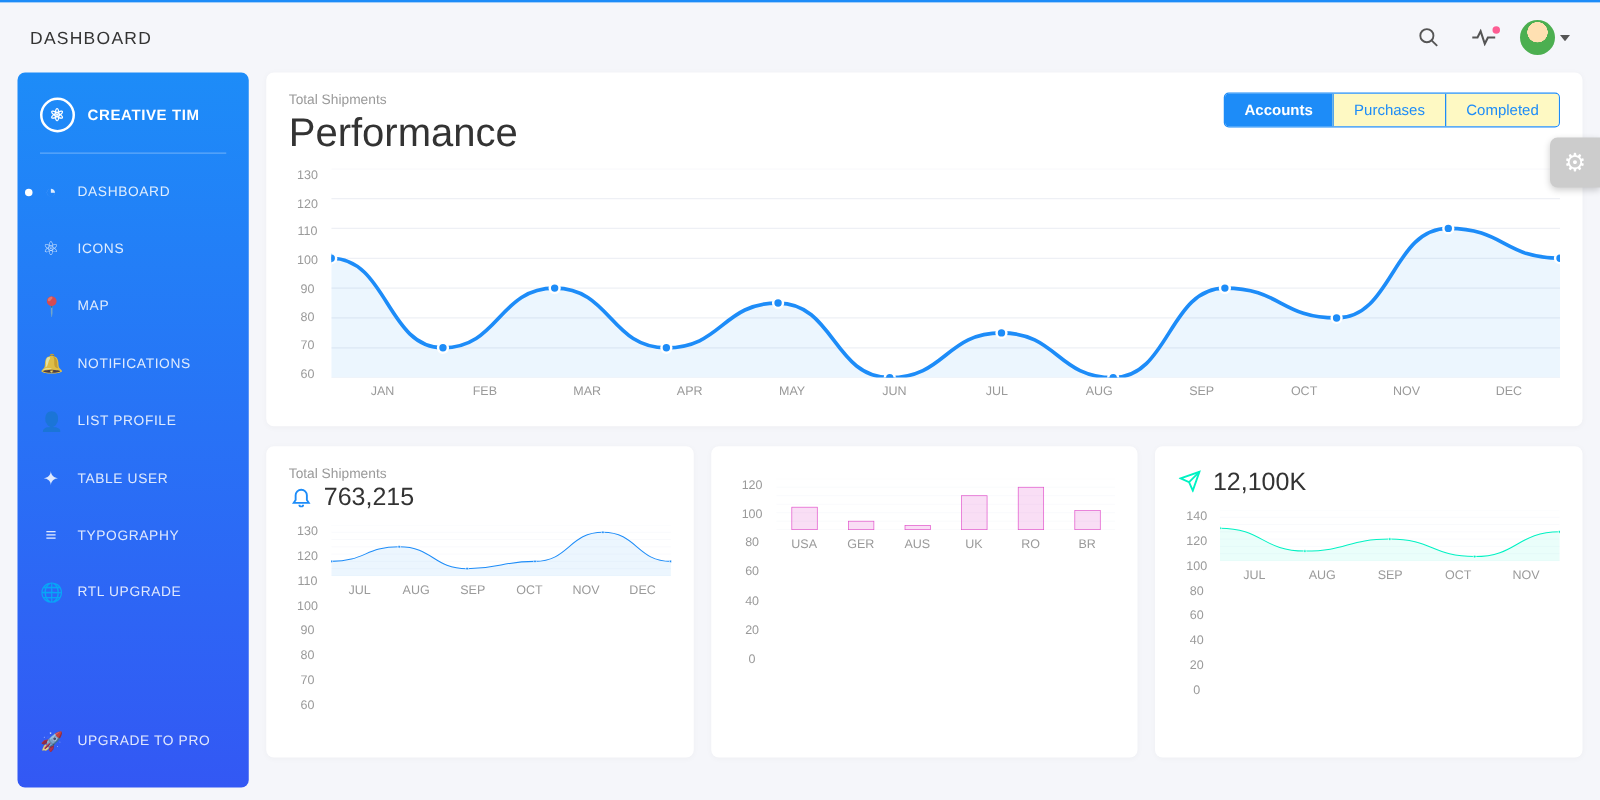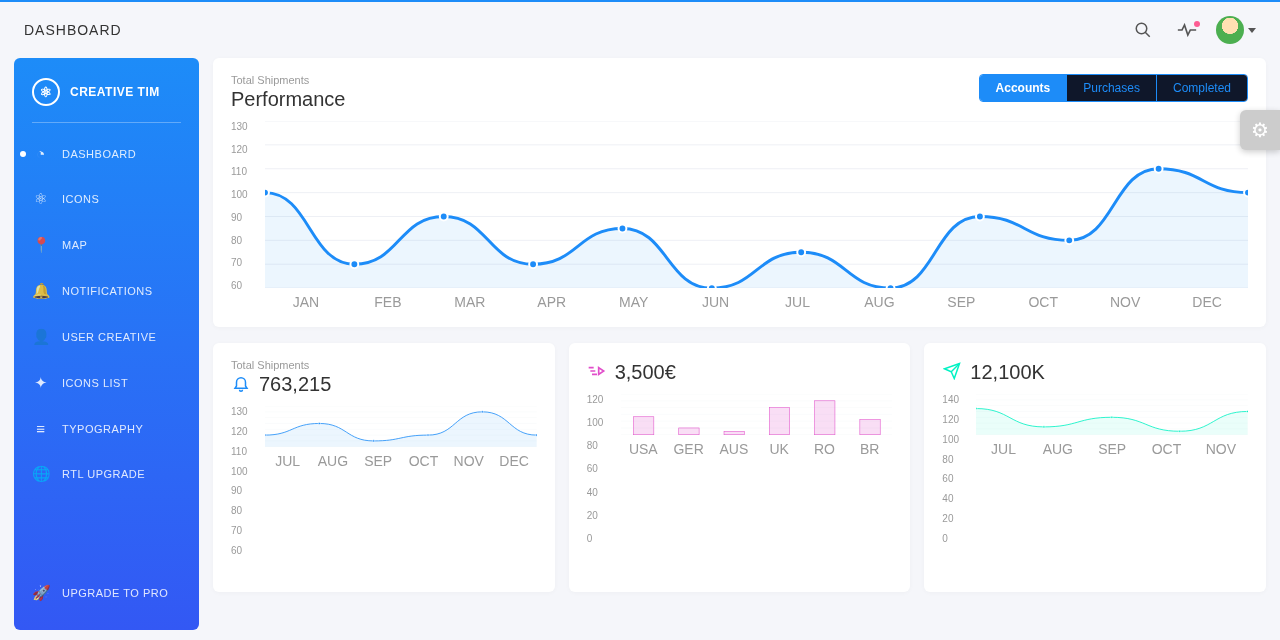--- a/index.html
+++ b/index.html
@@ -75,46 +75,46 @@
   
   .main { flex:1; display:flex; flex-direction:column; gap:16px; min-width:0;}
   .card {
     background: var(--card);
     border-radius:6px;
     padding: 16px 18px;
     box-shadow: 0 1px 5px rgba(0,0,0,.03);
   }
   .card-head { display:flex; align-items:flex-start; }
   .subtitle { font-size:11px; color:var(--text-light); }
-  .big-title { font-size:20px; font-weight:300; color:#333; margin-top:2px;}
+  .big-title { font-size:32px; font-weight:300; color:#333; margin-top:2px;}
   .val-row { display:flex; gap:8px; margin-top:2px; }
   .val { font-size:20px; color:#333; }
   .val-ico { width:20px; height:20px; display:flex; align-items:center; justify-content:center;}
   
   .tab-group {
     margin-left:auto;
     display:flex;
     border:1px solid var(--blue);
     border-radius:4px;
     overflow:hidden;
     font-size:12px;
     align-items:center;
   }
   .tab {
-    padding:6px 16px; color:var(--blue); background:#0f172a; cursor:pointer;
+    padding:6px 16px; color:var(--blue); background:#fef9c3; cursor:pointer;
   }
   .tab + .tab { border-left:1px solid var(--blue); }
   .tab.active { background:var(--blue); color:#fff; font-weight:600;}
   
   .chart-wrap { position:relative; margin-top:10px;}
-  .ylabels { position:absolute; left:0; top:0; bottom:20px; width:30px; display:flex; flex-direction:column; justify-content:space-between; font-size:10px; color:var(--text-light); text-align:left;}
+  .ylabels { position:absolute; left:0; top:0; bottom:20px; width:30px; display:flex; flex-direction:column; justify-content:space-between; font-size:10px; color:var(--text-light); text-align:center;}
   .plot { margin-left:34px; position:relative; }
   .plot svg { width:100%; display:block; }
   .grid line { stroke:#eef0f5; stroke-width:1; }
-  .xlabels { margin-left:34px; display:flex; font-size:14px; color:var(--text-light); margin-top:6px;}
+  .xlabels { margin-left:34px; display:flex; font-size:10px; color:var(--text-light); margin-top:6px;}
   .xlabels span { flex:1; text-align:center; }
   .row3 { display:flex; gap:14px; }
   .row3 .card { flex:1; }
   
   .gear-fab {
     position:fixed; right:0; top:110px;
     background:#ccc; color:#fff;
     width:40px; height:40px; border-radius:6px 0 0 6px;
     display:flex; align-items:center; justify-content:center;
     font-size:20px; cursor:pointer;
@@ -162,25 +162,25 @@
     <div class="nav-item">
       <span class="ico">📍</span>
       <span>MAP</span>
     </div>
     <div class="nav-item">
       <span class="ico">🔔</span>
       <span>NOTIFICATIONS</span>
     </div>
     <div class="nav-item">
       <span class="ico">👤</span>
-      <span>USER CREATIVE</span>
+      <span>LIST PROFILE</span>
     </div>
     <div class="nav-item">
       <span class="ico">✦</span>
-      <span>ICONS LIST</span>
+      <span>TABLE USER</span>
     </div>
     <div class="nav-item">
       <span class="ico">≡</span>
       <span>TYPOGRAPHY</span>
     </div>
     <div class="nav-item">
       <span class="ico">🌐</span>
       <span>RTL UPGRADE</span>
     </div>
     <div class="bottom">
@@ -311,29 +311,20 @@
               <span>AUG</span>
               <span>SEP</span>
               <span>OCT</span>
               <span>NOV</span>
               <span>DEC</span>
             </div>
         </div>
       </section>
 
       <section class="card">
-        <div class="val-row">
-          <span class="val-ico" style="color:var(--pink)">
-            <svg width="20" height="14" viewBox="0 0 24 14" fill="none" stroke="currentColor" stroke-width="2">
-                <path d="M2 3h6M4 7h6M6 11h6"></path>
-                <path d="M14 3l6 4-6 4z"></path>
-              </svg>
-          </span>
-          <span class="val">3,500€</span>
-        </div>
         <div class="chart-wrap" style="height:170px">
           <div class="ylabels">
               <span>120</span>
               <span>100</span>
               <span>80</span>
               <span>60</span>
               <span>40</span>
               <span>20</span>
               <span>0</span>
             </div>

